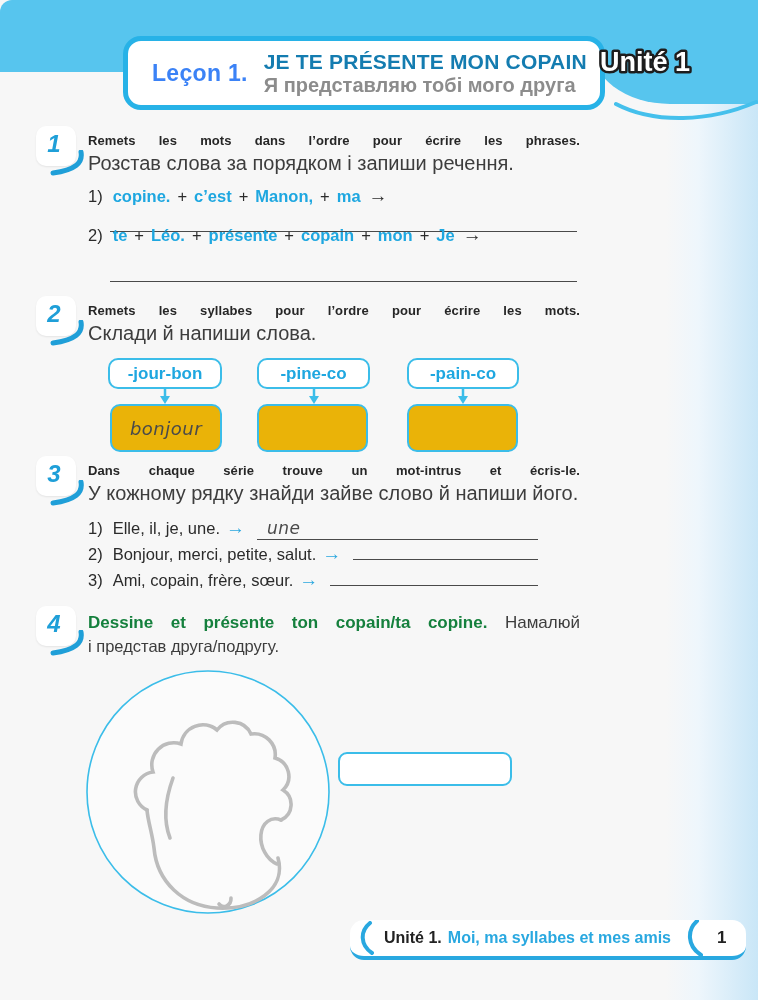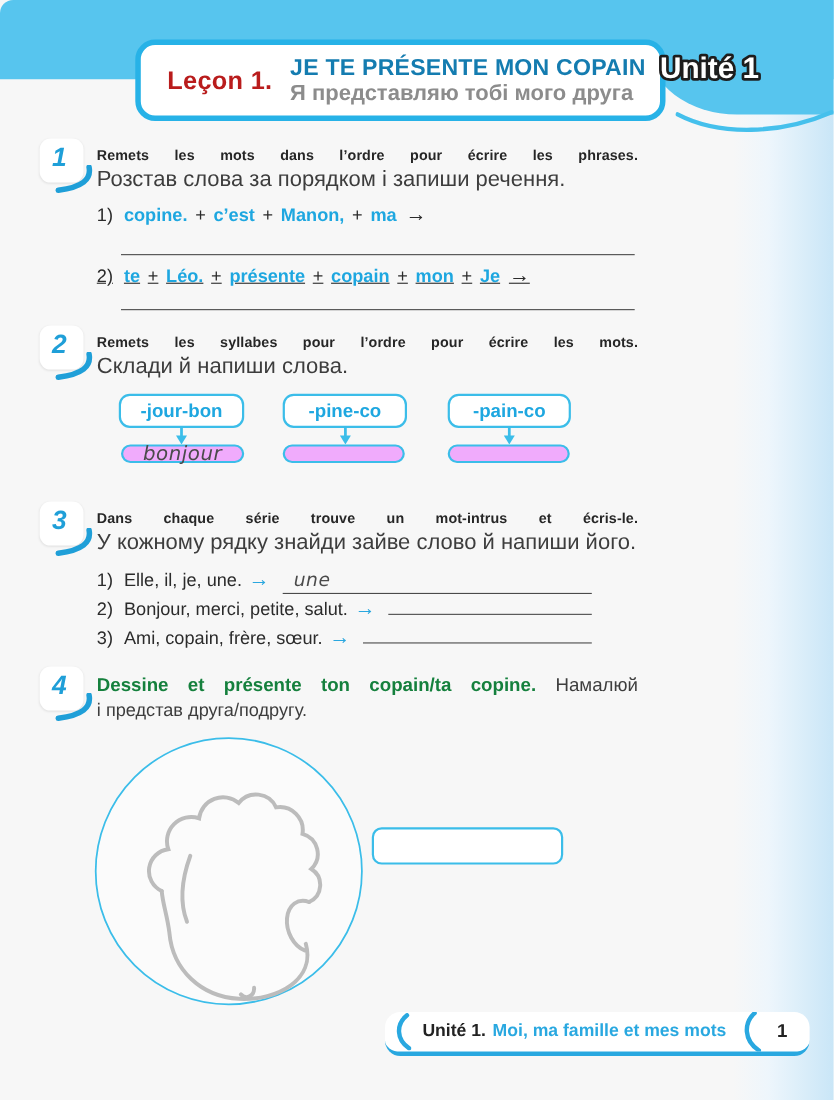--- a/index.html
+++ b/index.html
@@ -14,21 +14,21 @@
   
   .band { position:absolute; top:0; left:0; width:758px; height:72px; background:#57c5ee; border-top-left-radius:12px; }
   .band-swoosh { position:absolute; top:0; right:0; width:168px; height:104px; background:#57c5ee;
     border-bottom-left-radius:80px 60px; }
   .band-tail { position:absolute; top:98px; left:614px; }
 
   
   .lesson-box { position:absolute; left:123px; top:36px; width:482px; height:74px;
     background:#ffffff; border:5px solid #27b2e7; border-radius:18px;
     display:flex; align-items:center; padding-left:24px; }
-  .lecon { font-size:23px; font-weight:bold; color:#b91c1c; margin-right:16px; letter-spacing:0.3px; }
+  .lecon { font-size:23px; font-weight:bold; color:#3b82f6; margin-right:16px; letter-spacing:0.3px; }
   .lesson-titles { display:flex; flex-direction:column; line-height:1.12; }
   .title-fr { font-size:21px; font-weight:bold; color:#147cb0; letter-spacing:0.2px; }
   .title-uk { font-size:20px; font-weight:bold; color:#8c8c8c; }
 
   .unite-badge { position:absolute; right:36px; top:40px; }
 
   
   .num-badge { position:absolute; width:40px; height:40px; background:#ffffff; border-radius:10px;
     box-shadow:0 1px 2px rgba(0,0,0,0.08); }
   .num-badge .n { position:absolute; left:0; right:4px; top:4px; text-align:center;
@@ -44,21 +44,21 @@
   .word { color:#1ea7e0; font-weight:bold; }
   .plus { color:#2b2b2b; margin:0 7px; }
   .arrow-dark { color:#2b2b2b; font-size:19px; margin-left:8px; }
   .arrow-blue { color:#2aa7df; font-size:19px; margin:0 6px; }
   .wline { position:absolute; left:110px; width:467px; border-top:1.5px solid #4a4a4a; }
 
   
   .syl-box { position:absolute; height:31px; background:#fff; border:2px solid #3bbde9; border-radius:10px;
     display:flex; align-items:center; justify-content:center;
     font-size:17px; font-weight:bold; color:#1ea7e0; }
-  .ans-box { position:absolute; height:17px; background:#f0abfc; border:2px solid #3bbde9; border-radius:10px;
+  .ans-box { position:absolute; height:48px; background:#eab308; border:2px solid #3bbde9; border-radius:10px;
     display:flex; align-items:center; justify-content:center; }
   .hand { font-family:"DejaVu Sans", sans-serif; font-style:italic; font-size:17px; color:#4a4a4a; letter-spacing:0.5px; }
   .down-arrow { position:absolute; }
 
   
   .ex3-row { position:absolute; left:88px; width:450px; display:flex; align-items:baseline;
     font-size:16.5px; color:#2b2b2b; }
   .ex3-answer-line { flex:1; border-bottom:1.5px solid #4a4a4a; margin-left:6px; padding:0 0 1px 10px; }
 
   
@@ -108,21 +108,21 @@
     </svg>
   </div>
   <div class="col" style="top:133px;">
     <div class="ex-title">Remets les mots dans l’ordre pour écrire les phrases.</div>
     <div class="ex-sub">Розстав слова за порядком і запиши речення.</div>
   </div>
   <div class="item-row" style="top:185px;">
     <span class="item-num">1)</span><span><span class="word">copine.</span><span class="plus">+</span><span class="word">c’est</span><span class="plus">+</span><span class="word">Manon,</span><span class="plus">+</span><span class="word">ma</span></span><span class="arrow-dark">→</span>
   </div>
   <div class="wline" style="top:231px;"></div>
-  <div class="item-row" style="top:240px;text-decoration:underline;">
+  <div class="item-row" style="top:224px;">
     <span class="item-num">2)</span><span><span class="word">te</span><span class="plus">+</span><span class="word">Léo.</span><span class="plus">+</span><span class="word">présente</span><span class="plus">+</span><span class="word">copain</span><span class="plus">+</span><span class="word">mon</span><span class="plus">+</span><span class="word">Je</span></span><span class="arrow-dark">→</span>
   </div>
   <div class="wline" style="top:281px;"></div>
 
   <div class="num-badge" style="left:36px; top:296px;">
     <span class="n">2</span>
     <svg width="36" height="26" viewBox="0 0 36 26">
       <path d="M32,2 C34,13 26,20 4,23" stroke="#1f9fd8" stroke-width="5" fill="none" stroke-linecap="round"></path>
     </svg>
   </div>
@@ -226,19 +226,19 @@
     </g>
   </svg>
 
   <div class="small-ans-box"></div>
 
   <div class="footer-tab">
     <svg width="18" height="34" viewBox="0 0 18 34">
       <path d="M14,2 C4,10 4,24 16,32" stroke="#29a8e0" stroke-width="4" fill="none" stroke-linecap="round"></path>
     </svg>
     <span class="footer-unite">Unité 1.</span>
-    <span class="footer-title">Moi, ma famille et mes mots</span>
+    <span class="footer-title">Moi, ma syllabes et mes amis</span>
     <svg style="margin-left:12px;" width="20" height="36" viewBox="0 0 20 36">
       <path d="M14,1 C4,10 4,26 18,35" stroke="#29a8e0" stroke-width="4" fill="none" stroke-linecap="round"></path>
     </svg>
     <span class="footer-page">1</span>
   </div>
 </div>
 
 </body></html>

